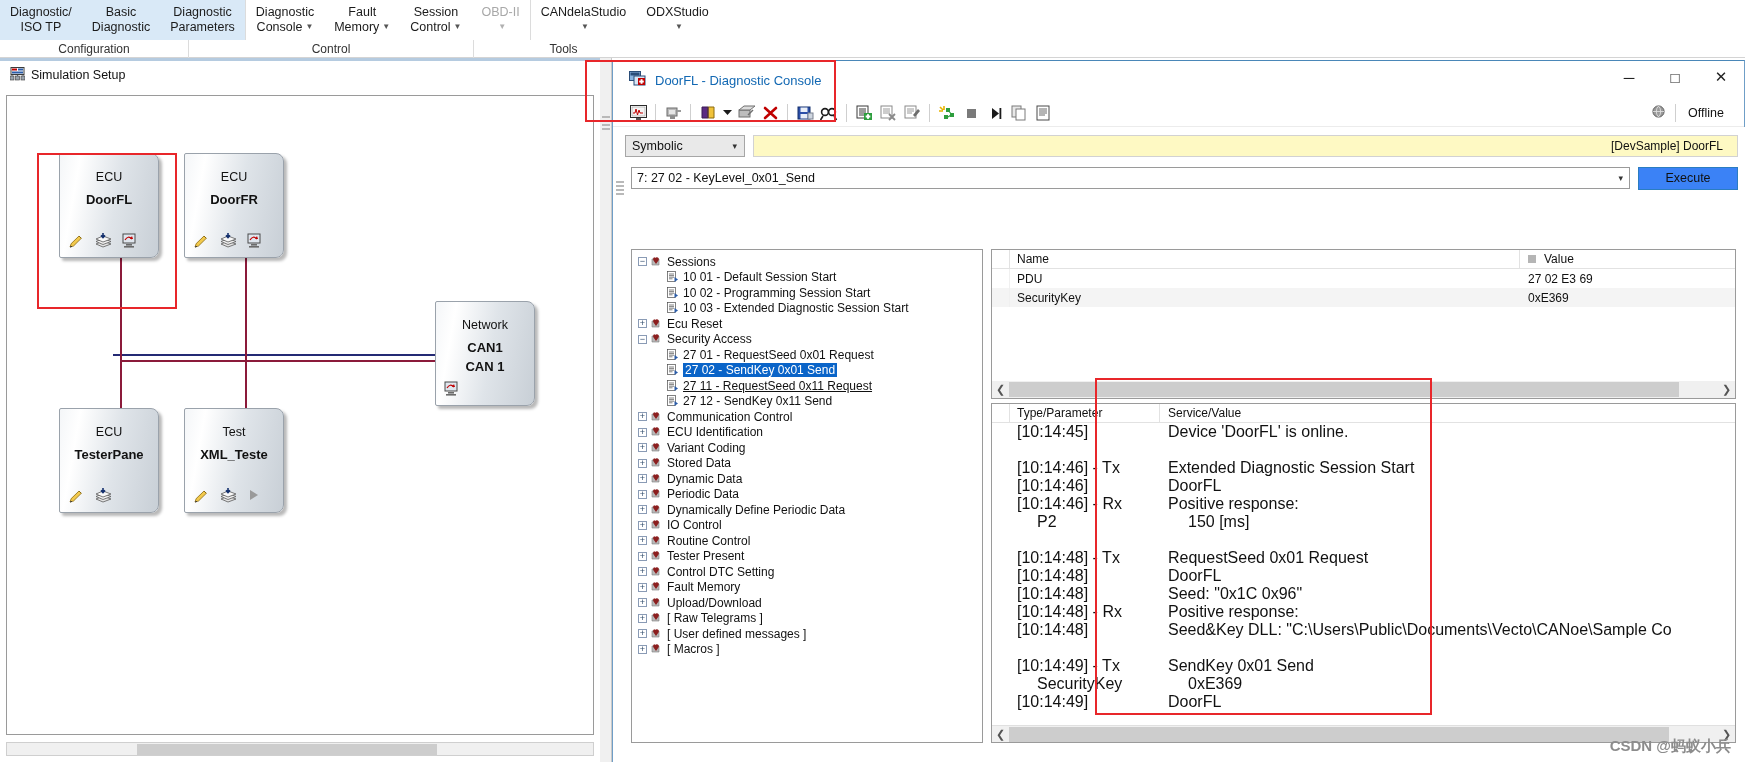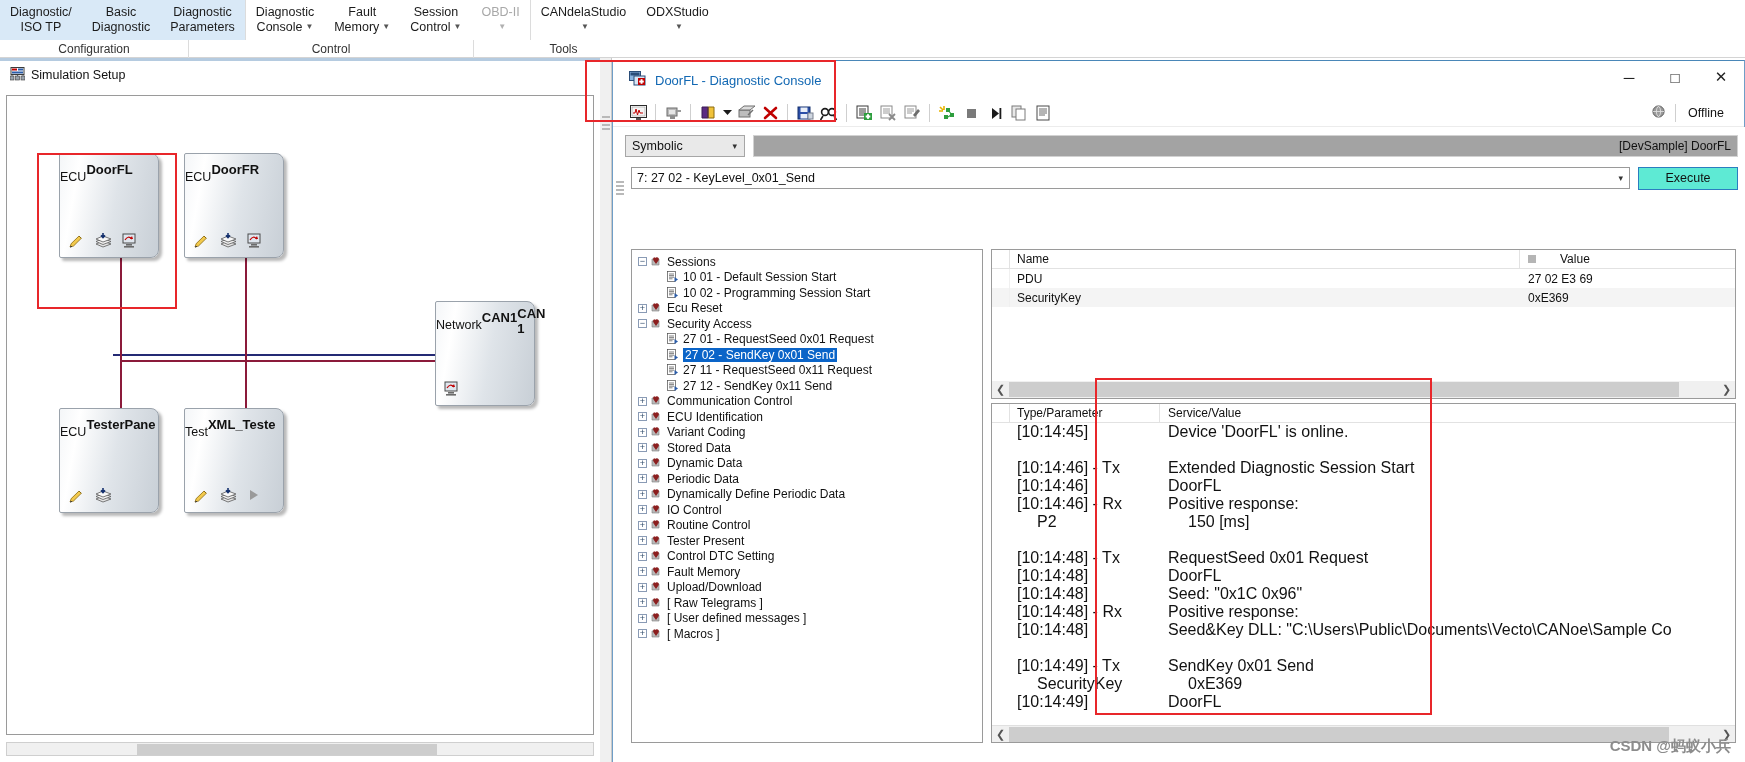--- a/index.html
+++ b/index.html
@@ -55,21 +55,21 @@
     background: #ffffff; border: 1px solid #9a9a9a;
     overflow: hidden;
   }
   .ecu-node {
     position: absolute; width: 100px; height: 105px;
     background: linear-gradient(100deg,#f4f6f8 0%, #ffffff 18%, #dfe4e9 55%, #c8cfd6 100%);
     border: 1px solid #9aa2ab;
     border-radius: 2px 8px 8px 2px;
     box-shadow: 3px 3px 3px rgba(0,0,0,0.28);
     font-size: 12.5px; color: #111;
-    display: flex; flex-direction: row; align-items: flex-start;
+    display: flex; flex-direction: column; align-items: center;
   }
   .ecu-node .kind { margin-top: 16px; font-weight: normal; }
   .ecu-node .nm { margin-top: 8px; font-weight: bold; font-size: 13px; }
   .ecu-icons { position: absolute; bottom: 6px; left: 8px; display: flex; gap: 9px; align-items: flex-end; }
   .ic { width: 18px; height: 18px; display: inline-block; position: relative; }
   .bus-line { position: absolute; background: #8b1a3a; }
   .bus-line.blue { background: #242a74; }
 
   
   .console {
@@ -93,33 +93,33 @@
   .con-body { position: absolute; left: 0; top: 66px; width: 1133px; height: 636px; background:#fff; }
 
   .sym-row { display: flex; align-items: center; height: 26px; margin: 6px 0 0 8px; }
   .sym-sel {
     width: 120px; height: 22px; background:#e9e9e9; border:1px solid #a6a6a6;
     display:flex; align-items:center; padding: 0 6px; font-size: 12.5px; color:#111;
     position: relative;
   }
   .sym-sel .ch { position:absolute; right: 7px; font-size: 9px; color:#333; }
   .sym-field {
-    margin-left: 8px; height: 22px; flex: 1; background:#a3a3a3; border: 1px solid #d2d2d2;
-    display:flex; align-items:center; justify-content: flex-end; padding-right: 6px;
+    margin-left: 8px; height: 22px; flex: 1; background:#fef9c3; border: 1px solid #d2d2d2;
+    display:flex; align-items:center; justify-content: flex-end; padding-right: 14px;
     font-size: 12px; color: #111; margin-right: 8px;
   }
   .exec-row { display: flex; align-items: center; height: 26px; margin: 6px 0 0 8px; gap: 8px; }
   .exec-combo {
     flex: 1; height: 22px; background:#fff; border: 1px solid #9a9a9a;
     display:flex; align-items:center; padding-left: 5px; font-size: 12.5px; color:#111;
     position: relative;
   }
   .exec-combo .ch { position:absolute; right: 6px; font-size: 9px; color:#333; }
   .exec-btn {
-    width: 100px; height: 23px; border: 1px solid #2b7dc0; background:#5eead4;
+    width: 100px; height: 23px; border: 1px solid #2b7dc0; background:#3b82f6;
     font-size: 12.5px; color:#111; display:flex; align-items:center; justify-content:center;
     margin-right: 8px;
   }
 
   
   .tree-panel {
     position: absolute; left: 18px; top: 122px; width: 352px; height: 494px;
     border: 1px solid #9a9a9a; background: #fff; overflow: hidden;
   }
   .tnode { display:flex; align-items:center; height: 15.5px; font-size: 12px; color:#111; white-space: nowrap;}
@@ -134,21 +134,21 @@
 
   
   .name-panel {
     position: absolute; left: 378px; top: 122px; width: 745px; height: 150px;
     border: 1px solid #9a9a9a; background: #fff;
   }
   .np-hdr { display:flex; height: 19px; font-size: 12px; color:#111; background:#fff;
             border-bottom: 1px solid #e2e2e2; }
   .np-hdr .c1 { width: 18px; border-right: 1px solid #e2e2e2; }
   .np-hdr .c2 { flex: 1; padding-left: 7px; display:flex; align-items:center; border-right:1px solid #e2e2e2;}
-  .np-hdr .c3 { width: 215px; padding-left: 8px; display:flex; align-items:center; gap:24px;}
+  .np-hdr .c3 { width: 215px; padding-left: 8px; display:flex; align-items:center; gap:8px;}
   .np-row { display:flex; height: 19px; font-size: 12px; color:#111; }
   .np-row.alt { background: #f4f4f4; }
   .np-row .c1 { width: 18px; border-right: 1px solid #f0f0f0; }
   .np-row .c2 { flex: 1; padding-left: 7px; display:flex; align-items:center; }
   .np-row .c3 { width: 215px; padding-left: 8px; display:flex; align-items:center; }
   .hscroll {
     position:absolute; left:0; bottom:0; width: 100%; height: 17px;
     background:#f0f0f0; display:flex; align-items:center;
   }
   .hs-left, .hs-right { width: 17px; height:17px; display:flex; align-items:center; justify-content:center;
@@ -592,55 +592,64 @@
           </div>
           <div class="tnode" style="padding-left: 24px;">
             <span class="dots"></span>
             <span class="ficon"><svg width="13" height="12" viewBox="0 0 13 12">
                 <rect x="1.5" y="0.5" width="8" height="10" fill="#fff" stroke="#4a4a4a" stroke-width="0.7"></rect>
                 <path d="M3 3 h5 M3 4.6 h5 M3 6.2 h5 M3 7.8 h3.5" stroke="#4a4a4a" stroke-width="0.7"></path>
                 <path d="M8.5 6 L12 8.5 L8.5 11 Z" fill="#2b5ca8"></path>
               </svg></span>
             <span class="tlabel">10 02 - Programming Session Start</span>
           </div>
-          <div class="tnode" style="padding-left: 6px;">
-            <span class="exp">+</span>
-            <span class="ficon"><svg width="13" height="12" viewBox="0 0 13 12">
-                <path d="M2 3 h7 v6 h-7 z" fill="#b9b9b9" stroke="#7a7a7a" stroke-width="0.6"></path>
-                <path d="M5 2 c2 -2 5 0 3.5 2.5 L6 8 L3.5 4.5 C2 2 5 0 5 2 z" fill="#8c1f1f"></path>
-              </svg></span>
-            <span class="tlabel">Ecu Reset</span>
-          </div>
-          <div class="tnode" style="padding-left: 6px;">
-            <span class="exp">−</span>
-            <span class="ficon"><svg width="13" height="12" viewBox="0 0 13 12">
-                <path d="M2 3 h7 v6 h-7 z" fill="#b9b9b9" stroke="#7a7a7a" stroke-width="0.6"></path>
-                <path d="M5 2 c2 -2 5 0 3.5 2.5 L6 8 L3.5 4.5 C2 2 5 0 5 2 z" fill="#8c1f1f"></path>
-              </svg></span>
-            <span class="tlabel">Security Access</span>
-          </div>
           <div class="tnode" style="padding-left: 24px;">
             <span class="dots"></span>
             <span class="ficon"><svg width="13" height="12" viewBox="0 0 13 12">
                 <rect x="1.5" y="0.5" width="8" height="10" fill="#fff" stroke="#4a4a4a" stroke-width="0.7"></rect>
                 <path d="M3 3 h5 M3 4.6 h5 M3 6.2 h5 M3 7.8 h3.5" stroke="#4a4a4a" stroke-width="0.7"></path>
                 <path d="M8.5 6 L12 8.5 L8.5 11 Z" fill="#2b5ca8"></path>
               </svg></span>
-            <span class="tlabel">27 01 - RequestSeed 0x01 Request</span>
-          </div>
-          <div class="tnode sel-leaf" style="padding-left: 24px;">
+            <span class="tlabel">10 03 - Extended Diagnostic Session Start</span>
+          </div>
+          <div class="tnode" style="padding-left: 6px;">
+            <span class="exp">+</span>
+            <span class="ficon"><svg width="13" height="12" viewBox="0 0 13 12">
+                <path d="M2 3 h7 v6 h-7 z" fill="#b9b9b9" stroke="#7a7a7a" stroke-width="0.6"></path>
+                <path d="M5 2 c2 -2 5 0 3.5 2.5 L6 8 L3.5 4.5 C2 2 5 0 5 2 z" fill="#8c1f1f"></path>
+              </svg></span>
+            <span class="tlabel">Ecu Reset</span>
+          </div>
+          <div class="tnode" style="padding-left: 6px;">
+            <span class="exp">−</span>
+            <span class="ficon"><svg width="13" height="12" viewBox="0 0 13 12">
+                <path d="M2 3 h7 v6 h-7 z" fill="#b9b9b9" stroke="#7a7a7a" stroke-width="0.6"></path>
+                <path d="M5 2 c2 -2 5 0 3.5 2.5 L6 8 L3.5 4.5 C2 2 5 0 5 2 z" fill="#8c1f1f"></path>
+              </svg></span>
+            <span class="tlabel">Security Access</span>
+          </div>
+          <div class="tnode" style="padding-left: 24px;">
             <span class="dots"></span>
             <span class="ficon"><svg width="13" height="12" viewBox="0 0 13 12">
                 <rect x="1.5" y="0.5" width="8" height="10" fill="#fff" stroke="#4a4a4a" stroke-width="0.7"></rect>
                 <path d="M3 3 h5 M3 4.6 h5 M3 6.2 h5 M3 7.8 h3.5" stroke="#4a4a4a" stroke-width="0.7"></path>
                 <path d="M8.5 6 L12 8.5 L8.5 11 Z" fill="#2b5ca8"></path>
               </svg></span>
+            <span class="tlabel">27 01 - RequestSeed 0x01 Request</span>
+          </div>
+          <div class="tnode sel-leaf" style="padding-left: 24px;">
+            <span class="dots"></span>
+            <span class="ficon"><svg width="13" height="12" viewBox="0 0 13 12">
+                <rect x="1.5" y="0.5" width="8" height="10" fill="#fff" stroke="#4a4a4a" stroke-width="0.7"></rect>
+                <path d="M3 3 h5 M3 4.6 h5 M3 6.2 h5 M3 7.8 h3.5" stroke="#4a4a4a" stroke-width="0.7"></path>
+                <path d="M8.5 6 L12 8.5 L8.5 11 Z" fill="#2b5ca8"></path>
+              </svg></span>
             <span class="tlabel">27 02 - SendKey 0x01 Send</span>
           </div>
-          <div class="tnode" style="padding-left: 24px;">
+          <div class="tnode" style="padding-left: 24px; text-decoration: underline;">
             <span class="dots"></span>
             <span class="ficon"><svg width="13" height="12" viewBox="0 0 13 12">
                 <rect x="1.5" y="0.5" width="8" height="10" fill="#fff" stroke="#4a4a4a" stroke-width="0.7"></rect>
                 <path d="M3 3 h5 M3 4.6 h5 M3 6.2 h5 M3 7.8 h3.5" stroke="#4a4a4a" stroke-width="0.7"></path>
                 <path d="M8.5 6 L12 8.5 L8.5 11 Z" fill="#2b5ca8"></path>
               </svg></span>
             <span class="tlabel">27 11 - RequestSeed 0x11 Request</span>
           </div>
           <div class="tnode" style="padding-left: 24px;">
             <span class="dots"></span>

